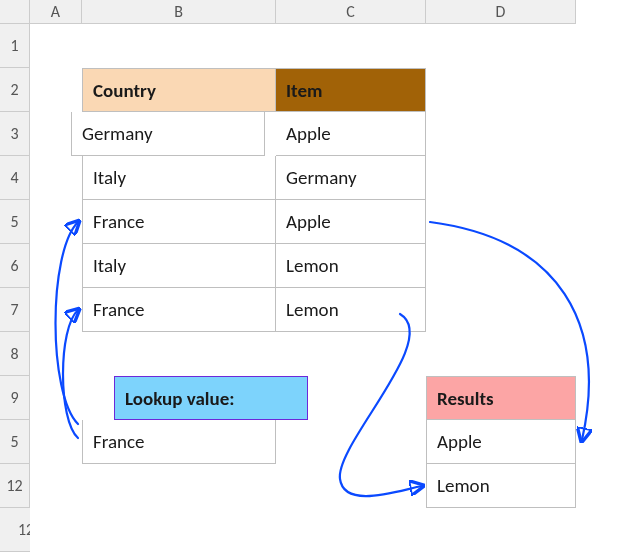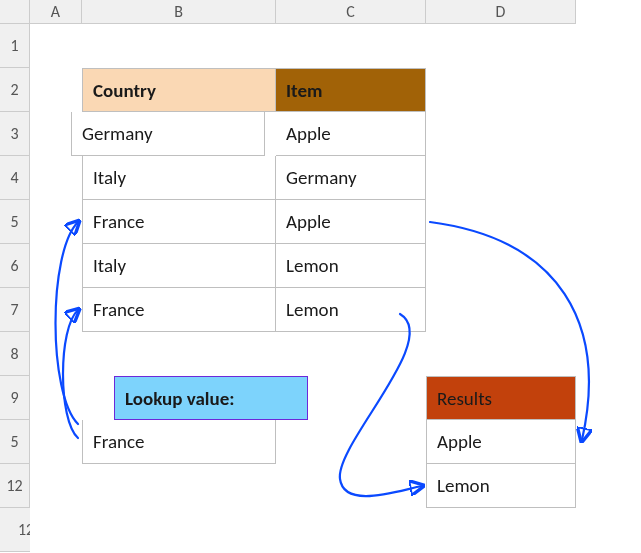--- a/index.html
+++ b/index.html
@@ -47,21 +47,21 @@
     display: flex;
     align-items: center;
     font-size: 19px;
     color: #1a1a1a;
   }
   .dataB { background: #fff; border: 1px solid #bfbfbf; border-top: none; }
   .dataC { background: #fff; border: 1px solid #bfbfbf; border-top: none; border-left: none; }
   .hdrB { background: #fad8b4; border: 1px solid #bfbfbf; font-weight: bold; }
   .hdrC { background: #a16207; border: 1px solid #bfbfbf; border-left: none; font-weight: bold; }
   .hdrLookup { background: #7dd3fc; border: 1px solid #6d28d9; font-weight: bold; margin-left: 32px; }
-  .hdrResults { background: #c2410c; border: 1px solid #bfbfbf; font-weight: normal; }
+  .hdrResults { background: #fca5a5; border: 1px solid #bfbfbf; font-weight: bold; }
   .dataLookup { background: #fff; border: 1px solid #bfbfbf; border-top: none; }
   .dataD { background: #fff; border: 1px solid #bfbfbf; border-top: none; }
   svg.overlay {
     position: absolute;
     top: 24px; left: 30px;
     width: 611px; height: 529px;
     pointer-events: none;
   }
   svg.overlay path { stroke: #0a49ff; stroke-width: 2.2; fill: none; stroke-linecap: round; }
 </style>

